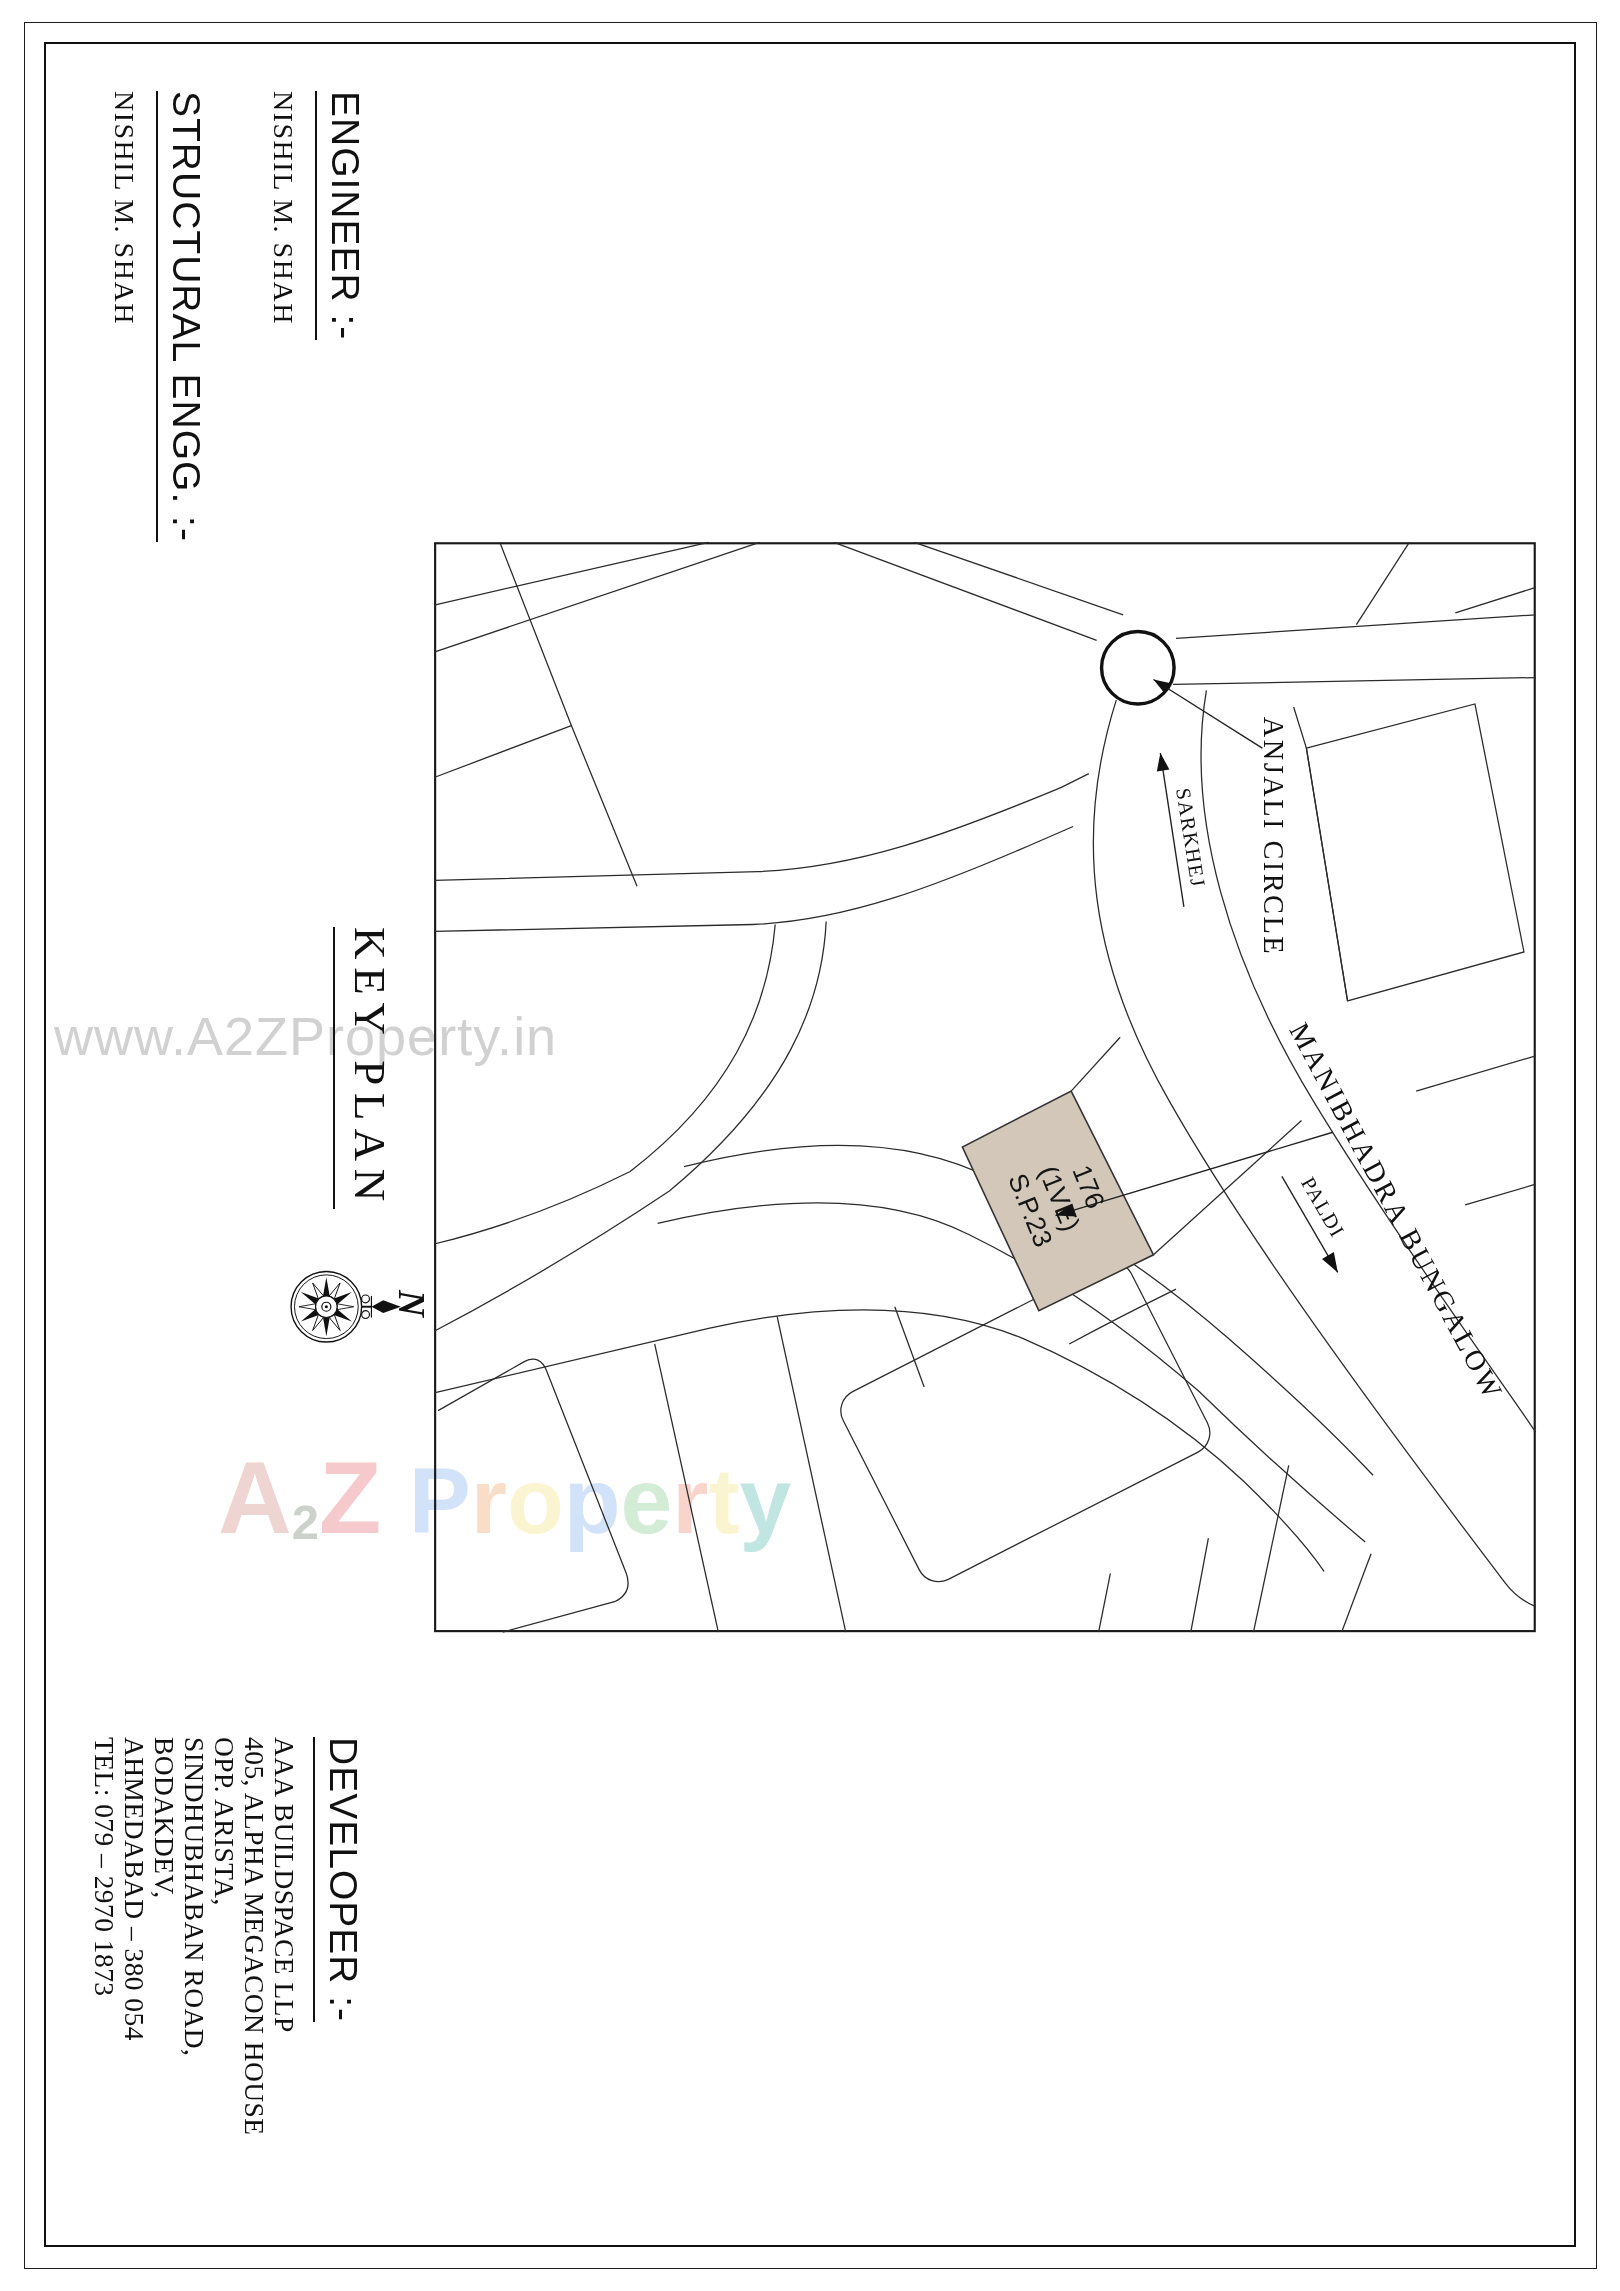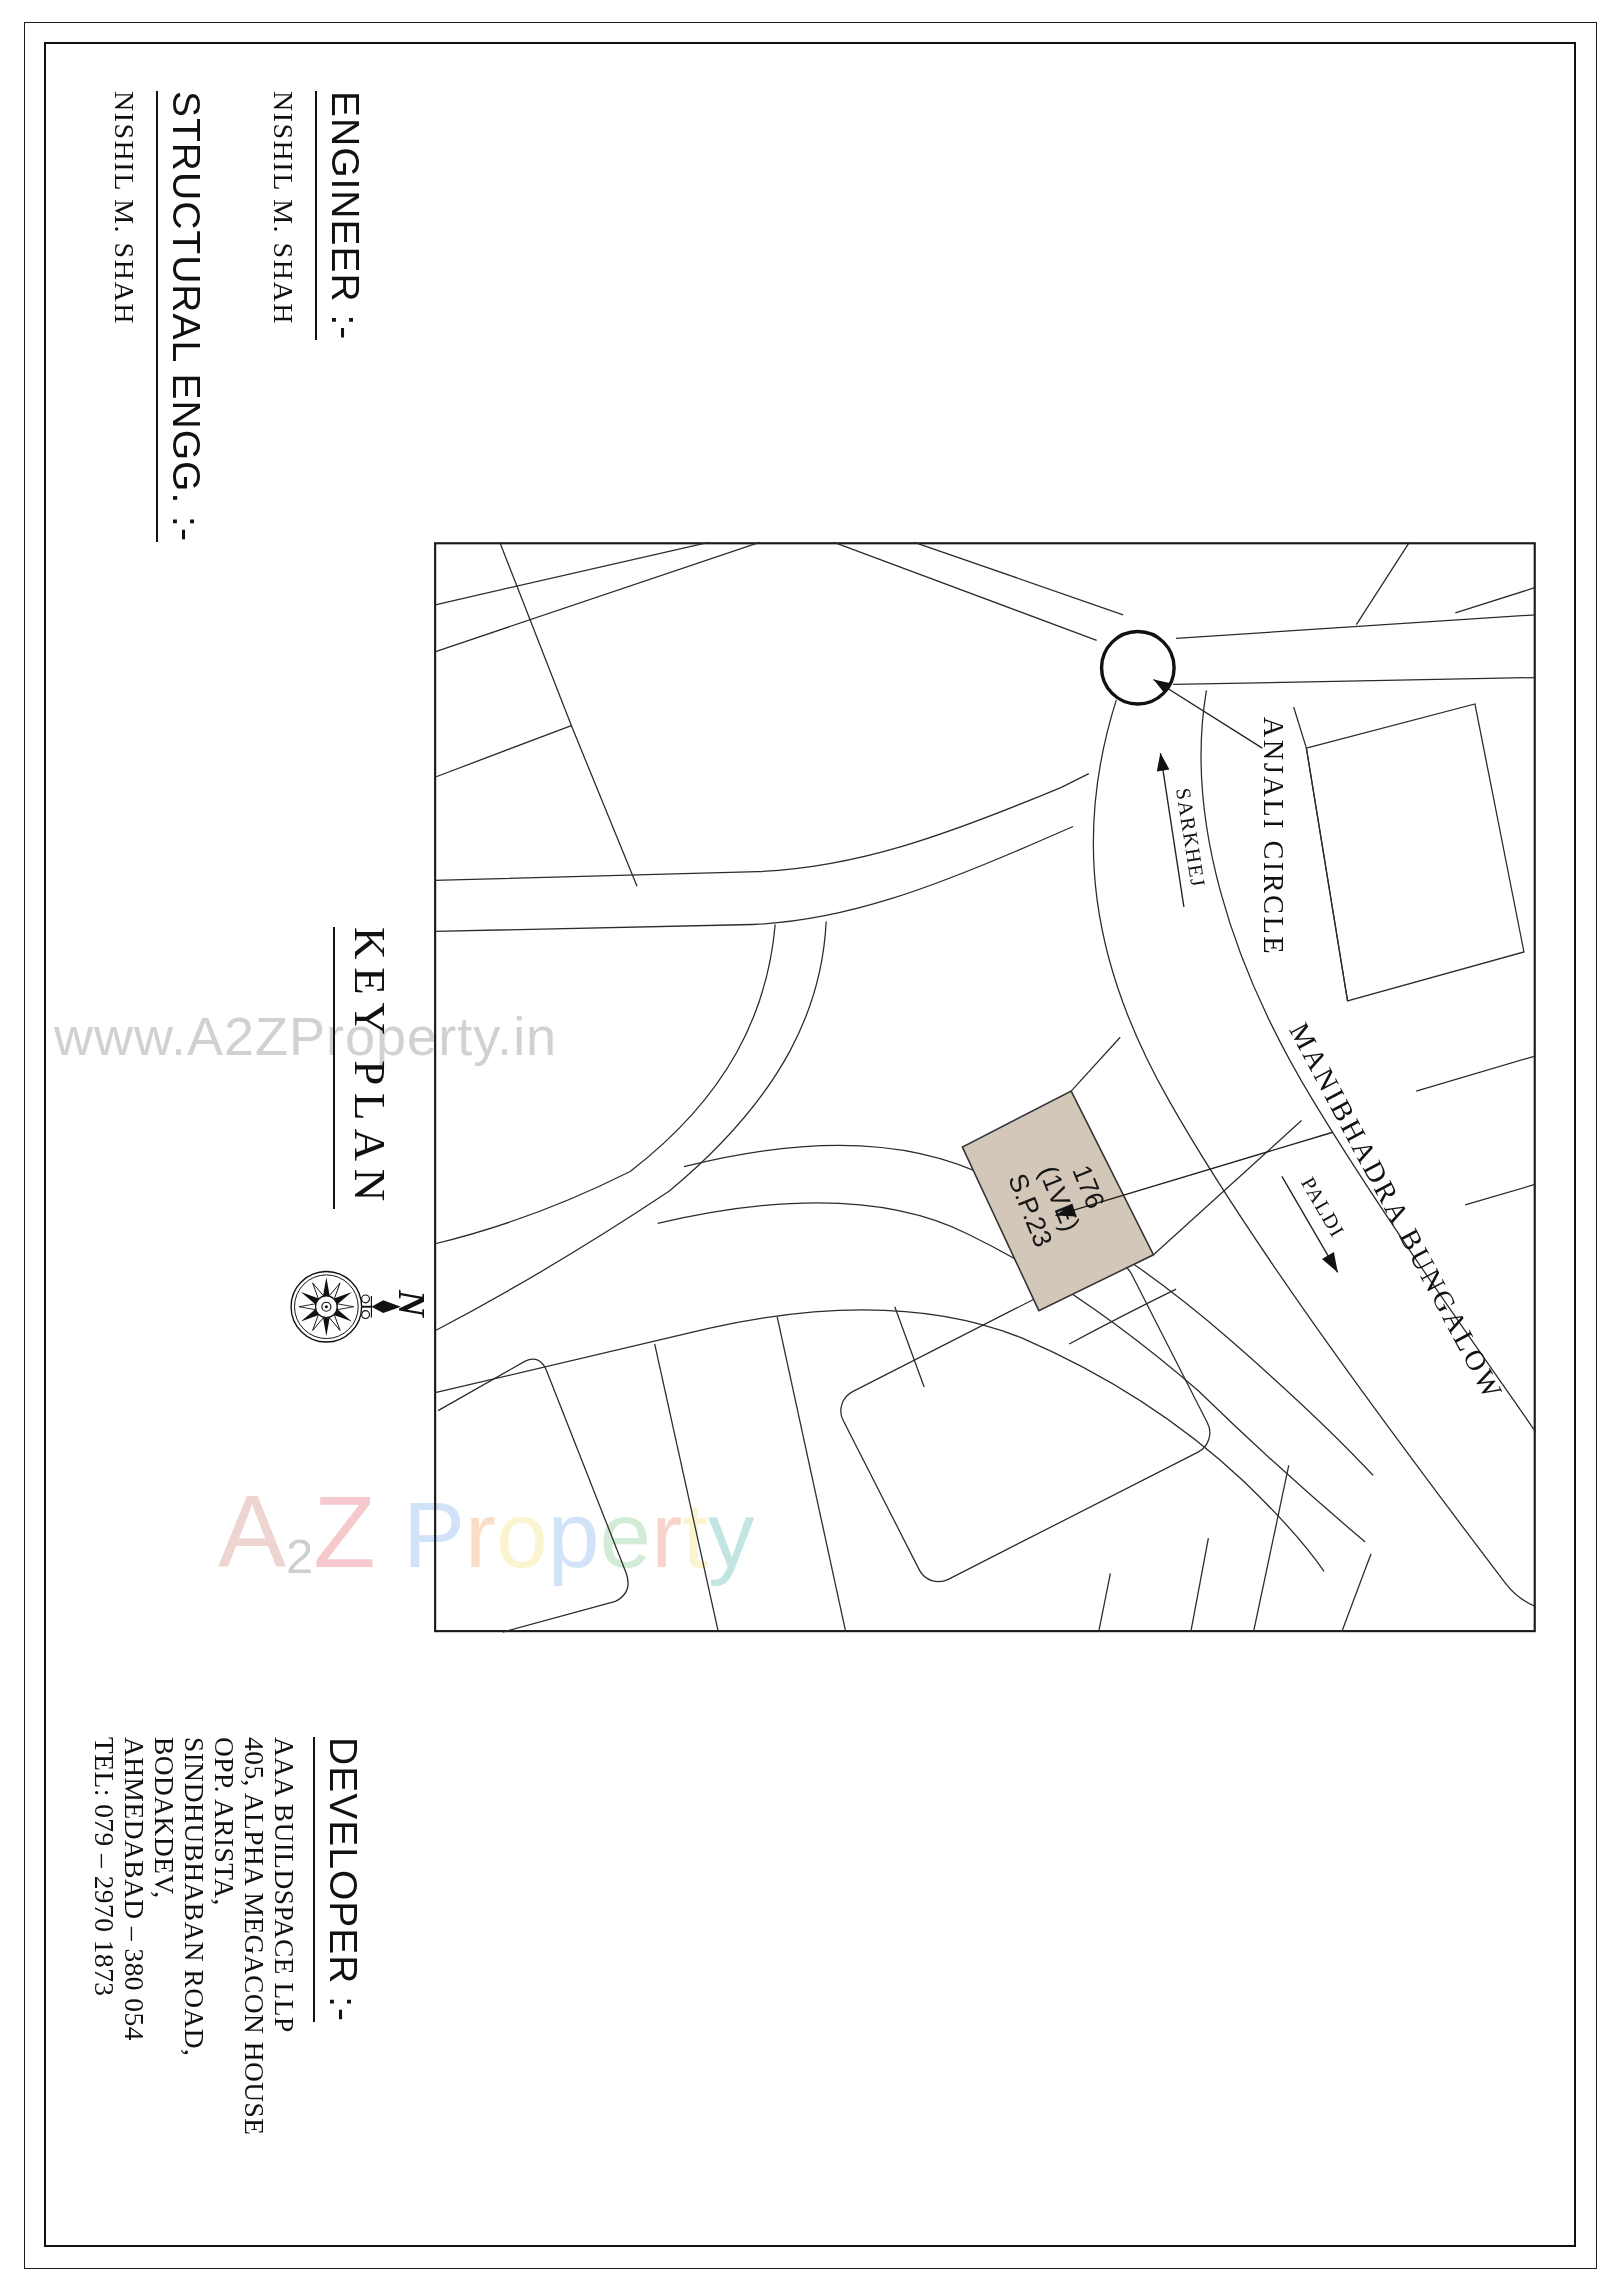--- a/index.html
+++ b/index.html
@@ -21,22 +21,22 @@
             letter-spacing:0.5px;white-space:nowrap;color:#111;}
 
   #svg-art{position:absolute;left:0;top:0;z-index:2;}
   .rd{fill:none;stroke:#2b2b2b;stroke-width:1.3px;}
   .ldr{fill:none;stroke:#222;stroke-width:1.4px;}
   .maptext{font-family:"Liberation Serif",serif;fill:#111;}
   .plottext{font-family:"Liberation Sans",sans-serif;fill:#151515;}
 
   #wm-url{position:absolute;left:54px;top:959px;z-index:1;font-size:54px;letter-spacing:1px;
           color:#c9c9c9;opacity:.85;font-family:"Liberation Sans",sans-serif;white-space:nowrap;margin-top:46px;}
-  #wm-brand{position:absolute;left:218px;top:1474px;z-index:1;opacity:.55;white-space:nowrap;
-            font-family:"Liberation Sans",sans-serif;font-weight:400;}
+  #wm-brand{position:absolute;left:218px;top:1440px;z-index:1;opacity:.55;white-space:nowrap;
+            font-family:"Liberation Sans",sans-serif;font-weight:700;}
   #wm-brand span{display:inline-block;}
   .br-big{font-size:102px;}
   .br-sm{font-size:49px;position:relative;top:5.9px;}
   .br-md{font-size:93px;}
   .br-gap{margin-left:27.4px;}
 </style>
 </head>
 <body>
 
 <div id="page">

